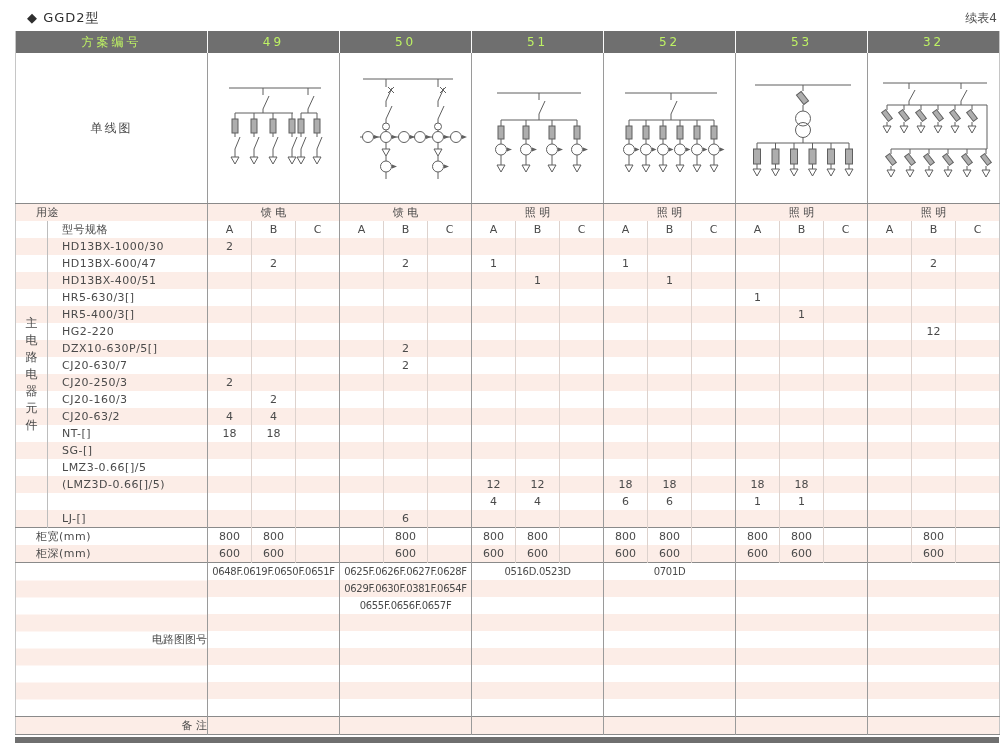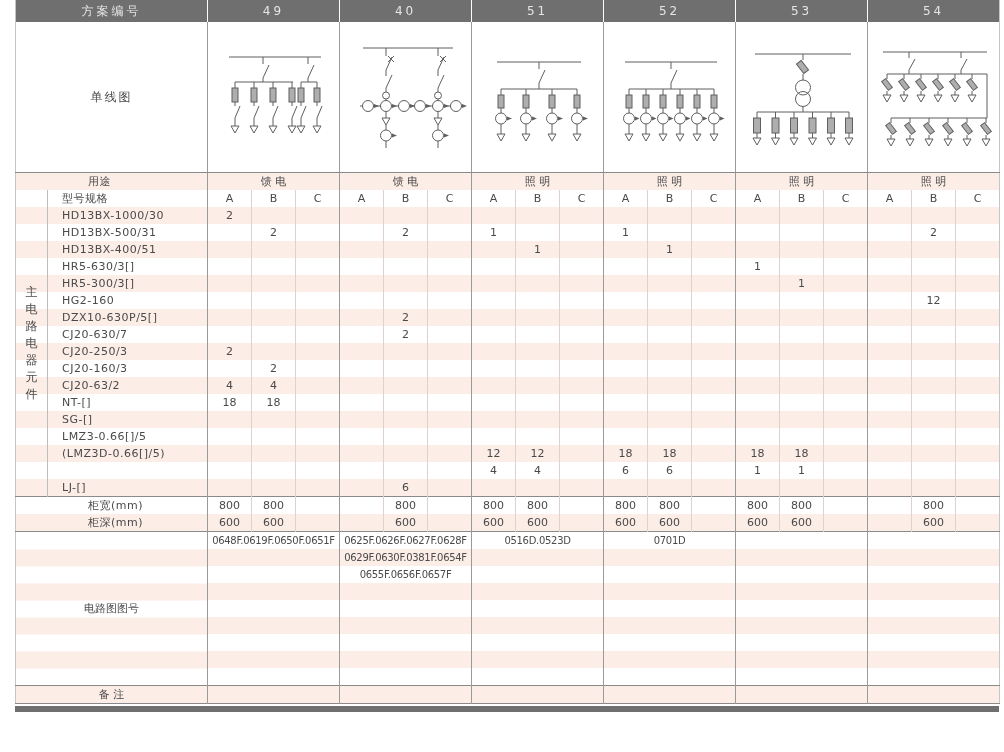--- a/index.html
+++ b/index.html
@@ -2,28 +2,28 @@
 <html><head>
 <meta charset="utf-8">
 <style>
   html,body{margin:0;padding:0;background:#ffffff;}
   body{font-family:"DejaVu Sans","Liberation Sans",sans-serif;color:#4a4a4a;width:1004px;height:752px;overflow:hidden;}
   .page{width:986px;margin-left:15px;}
   .topbar{display:flex;justify-content:space-between;align-items:flex-end;padding:9px 4px 4px 12px;}
   .title{font-size:13px;color:#2f2f2f;letter-spacing:1px;}
   .cont-note{font-size:12px;color:#4f4f4f;}
   table{border-collapse:collapse;table-layout:fixed;width:984px;border-left:1px solid #c6c6c6;border-right:1px solid #c6c6c6;border-bottom:1px solid #8a8a8a;}
-  thead th{background:#6f6f6f;color:#e5e5e5;font-weight:normal;font-size:12px;height:22px;letter-spacing:3px;border-left:1px solid #fbfbfb;padding:0;}
+  thead th{background:#6f6f6f;color:#bef264;font-weight:normal;font-size:12px;height:22px;letter-spacing:3px;border-left:1px solid #fbfbfb;padding:0;}
   thead th:first-child{border-left:none;}
   td{font-size:11px;height:17px;line-height:17px;padding:0;text-align:center;overflow:hidden;white-space:nowrap;background-clip:padding-box;}
   tr.pink td{background:#fcede7;}
   tr.white td{background:#ffffff;}
   td.lbl{text-align:left;padding-left:14px;letter-spacing:0.5px;}
-  td.lbl-span{padding-left:72px;}
-  td.center{text-align:center;padding-left:0;}
+  td.lbl-span{padding-left:20px;}
+  td.center{text-align:right;padding-left:0;}
   td.schemeL{border-left:1px solid #9a9a9a;}
   td.sub{border-left:1px solid #ddd2cd;}
   td.sub.schemeL{border-left:1px solid #9a9a9a;}
   td.strip{background:repeating-linear-gradient(to bottom,#ffffff 0 17px,#fcede7 17px 34px) !important;border-right:1px solid #bdbdbd;vertical-align:middle;text-align:center;font-size:12px;color:#4a4a4a;}
   td.strip div{line-height:17px;}
   td.striped-label{background:repeating-linear-gradient(to bottom,#ffffff 0 17px,#fcede7 17px 34px) !important;}
   tr.sec-top td{border-top:1px solid #8a8a8a;}
   td.diagram-cell{border-left:1px solid #9a9a9a;border-bottom:1px solid #8a8a8a;vertical-align:middle;background:#fff;}
   td.diagram-label{border-bottom:1px solid #8a8a8a;vertical-align:middle;background:#fff;text-align:center;font-size:12px;letter-spacing:2px;}
   td.circuit-val{font-size:10px;letter-spacing:-0.3px;}
@@ -32,36 +32,40 @@
   svg line, svg path.o, svg circle, svg rect{stroke:#5f5f5f;stroke-width:1;fill:none;}
   svg rect.fz{fill:#aeaeae;}
   svg path.ar{fill:#ffffff;stroke:#5f5f5f;stroke-width:1;}
   svg path.tk{fill:#5f5f5f;stroke:none;}
   svg circle.cc{fill:#ffffff;}
 </style>
 </head>
 <body>
 
 <div class="page">
+  <div class="topbar">
+    <span class="title">◆ GGD2型</span>
+    <span class="cont-note">续表4</span>
+  </div>
 
   <table>
     <colgroup>
       <col style="width:32px">
         <col style="width:160px">
       <col span="18" style="width:44px">
     </colgroup>
     <thead>
       <tr>
         <th colspan="2">方案编号</th>
         <th colspan="3">49</th>
-        <th colspan="3">40</th>
+        <th colspan="3">50</th>
         <th colspan="3">51</th>
         <th colspan="3">52</th>
         <th colspan="3">53</th>
-        <th colspan="3">54</th>
+        <th colspan="3">32</th>
       </tr>
     </thead>
     <tbody>
       <tr style="height:130px;">
         <td colspan="2" class="diagram-label">单线图</td>
         <td colspan="3" class="diagram-cell">
           <svg width="130" height="150" viewBox="0 0 130 150">
             <line x1="20" y1="35" x2="112" y2="35"></line>
             <line x1="54" y1="35" x2="54" y2="42"></line>
               <line x1="54" y1="56" x2="60" y2="43"></line>
@@ -476,21 +480,21 @@
           <td class="sub"></td>
           <td class="sub"></td>
           <td class="sub schemeL"></td>
           <td class="sub"></td>
           <td class="sub"></td>
           <td class="sub schemeL"></td>
           <td class="sub"></td>
           <td class="sub"></td>
         </tr>
         <tr class="white">
-          <td class="lbl">HD13BX-500/31</td>
+          <td class="lbl">HD13BX-600/47</td>
           <td class="sub schemeL"></td>
           <td class="sub">2</td>
           <td class="sub"></td>
           <td class="sub schemeL"></td>
           <td class="sub">2</td>
           <td class="sub"></td>
           <td class="sub schemeL">1</td>
           <td class="sub"></td>
           <td class="sub"></td>
           <td class="sub schemeL">1</td>
@@ -539,42 +543,42 @@
           <td class="sub"></td>
           <td class="sub"></td>
           <td class="sub schemeL">1</td>
           <td class="sub"></td>
           <td class="sub"></td>
           <td class="sub schemeL"></td>
           <td class="sub"></td>
           <td class="sub"></td>
         </tr>
         <tr class="pink">
-          <td class="lbl">HR5-300/3[]</td>
+          <td class="lbl">HR5-400/3[]</td>
           <td class="sub schemeL"></td>
           <td class="sub"></td>
           <td class="sub"></td>
           <td class="sub schemeL"></td>
           <td class="sub"></td>
           <td class="sub"></td>
           <td class="sub schemeL"></td>
           <td class="sub"></td>
           <td class="sub"></td>
           <td class="sub schemeL"></td>
           <td class="sub"></td>
           <td class="sub"></td>
           <td class="sub schemeL"></td>
           <td class="sub">1</td>
           <td class="sub"></td>
           <td class="sub schemeL"></td>
           <td class="sub"></td>
           <td class="sub"></td>
         </tr>
         <tr class="white">
-          <td class="lbl">HG2-160</td>
+          <td class="lbl">HG2-220</td>
           <td class="sub schemeL"></td>
           <td class="sub"></td>
           <td class="sub"></td>
           <td class="sub schemeL"></td>
           <td class="sub"></td>
           <td class="sub"></td>
           <td class="sub schemeL"></td>
           <td class="sub"></td>
           <td class="sub"></td>
           <td class="sub schemeL"></td>

